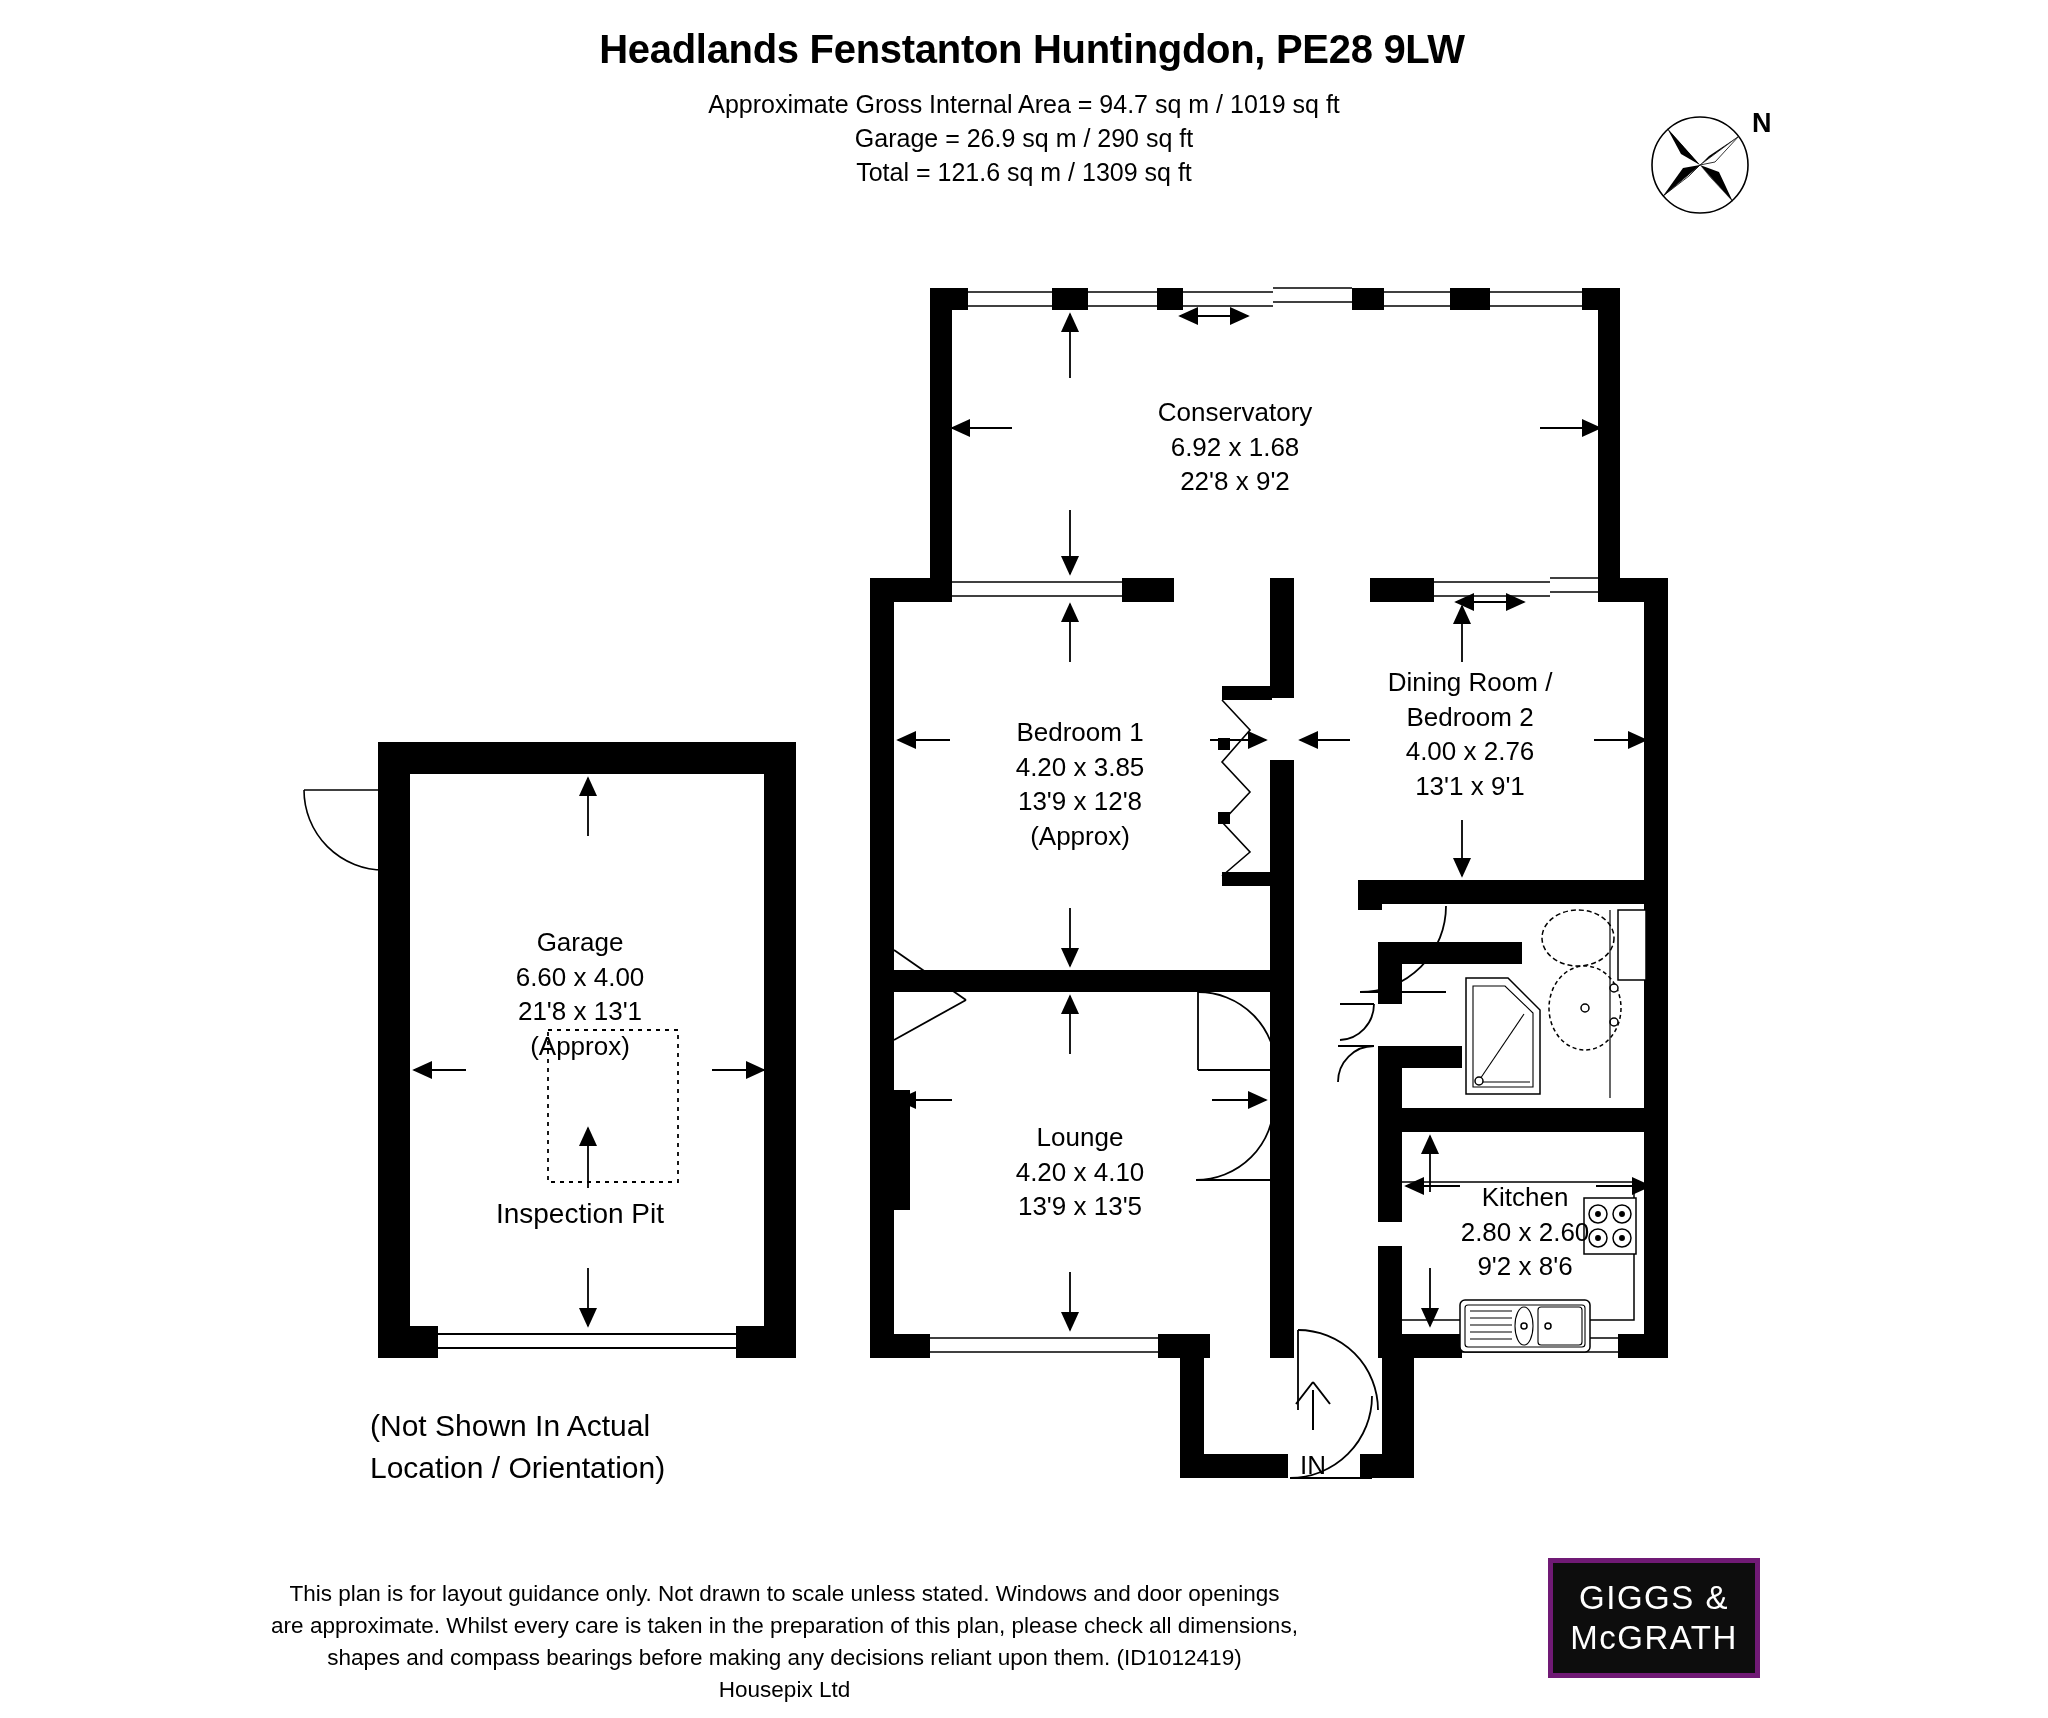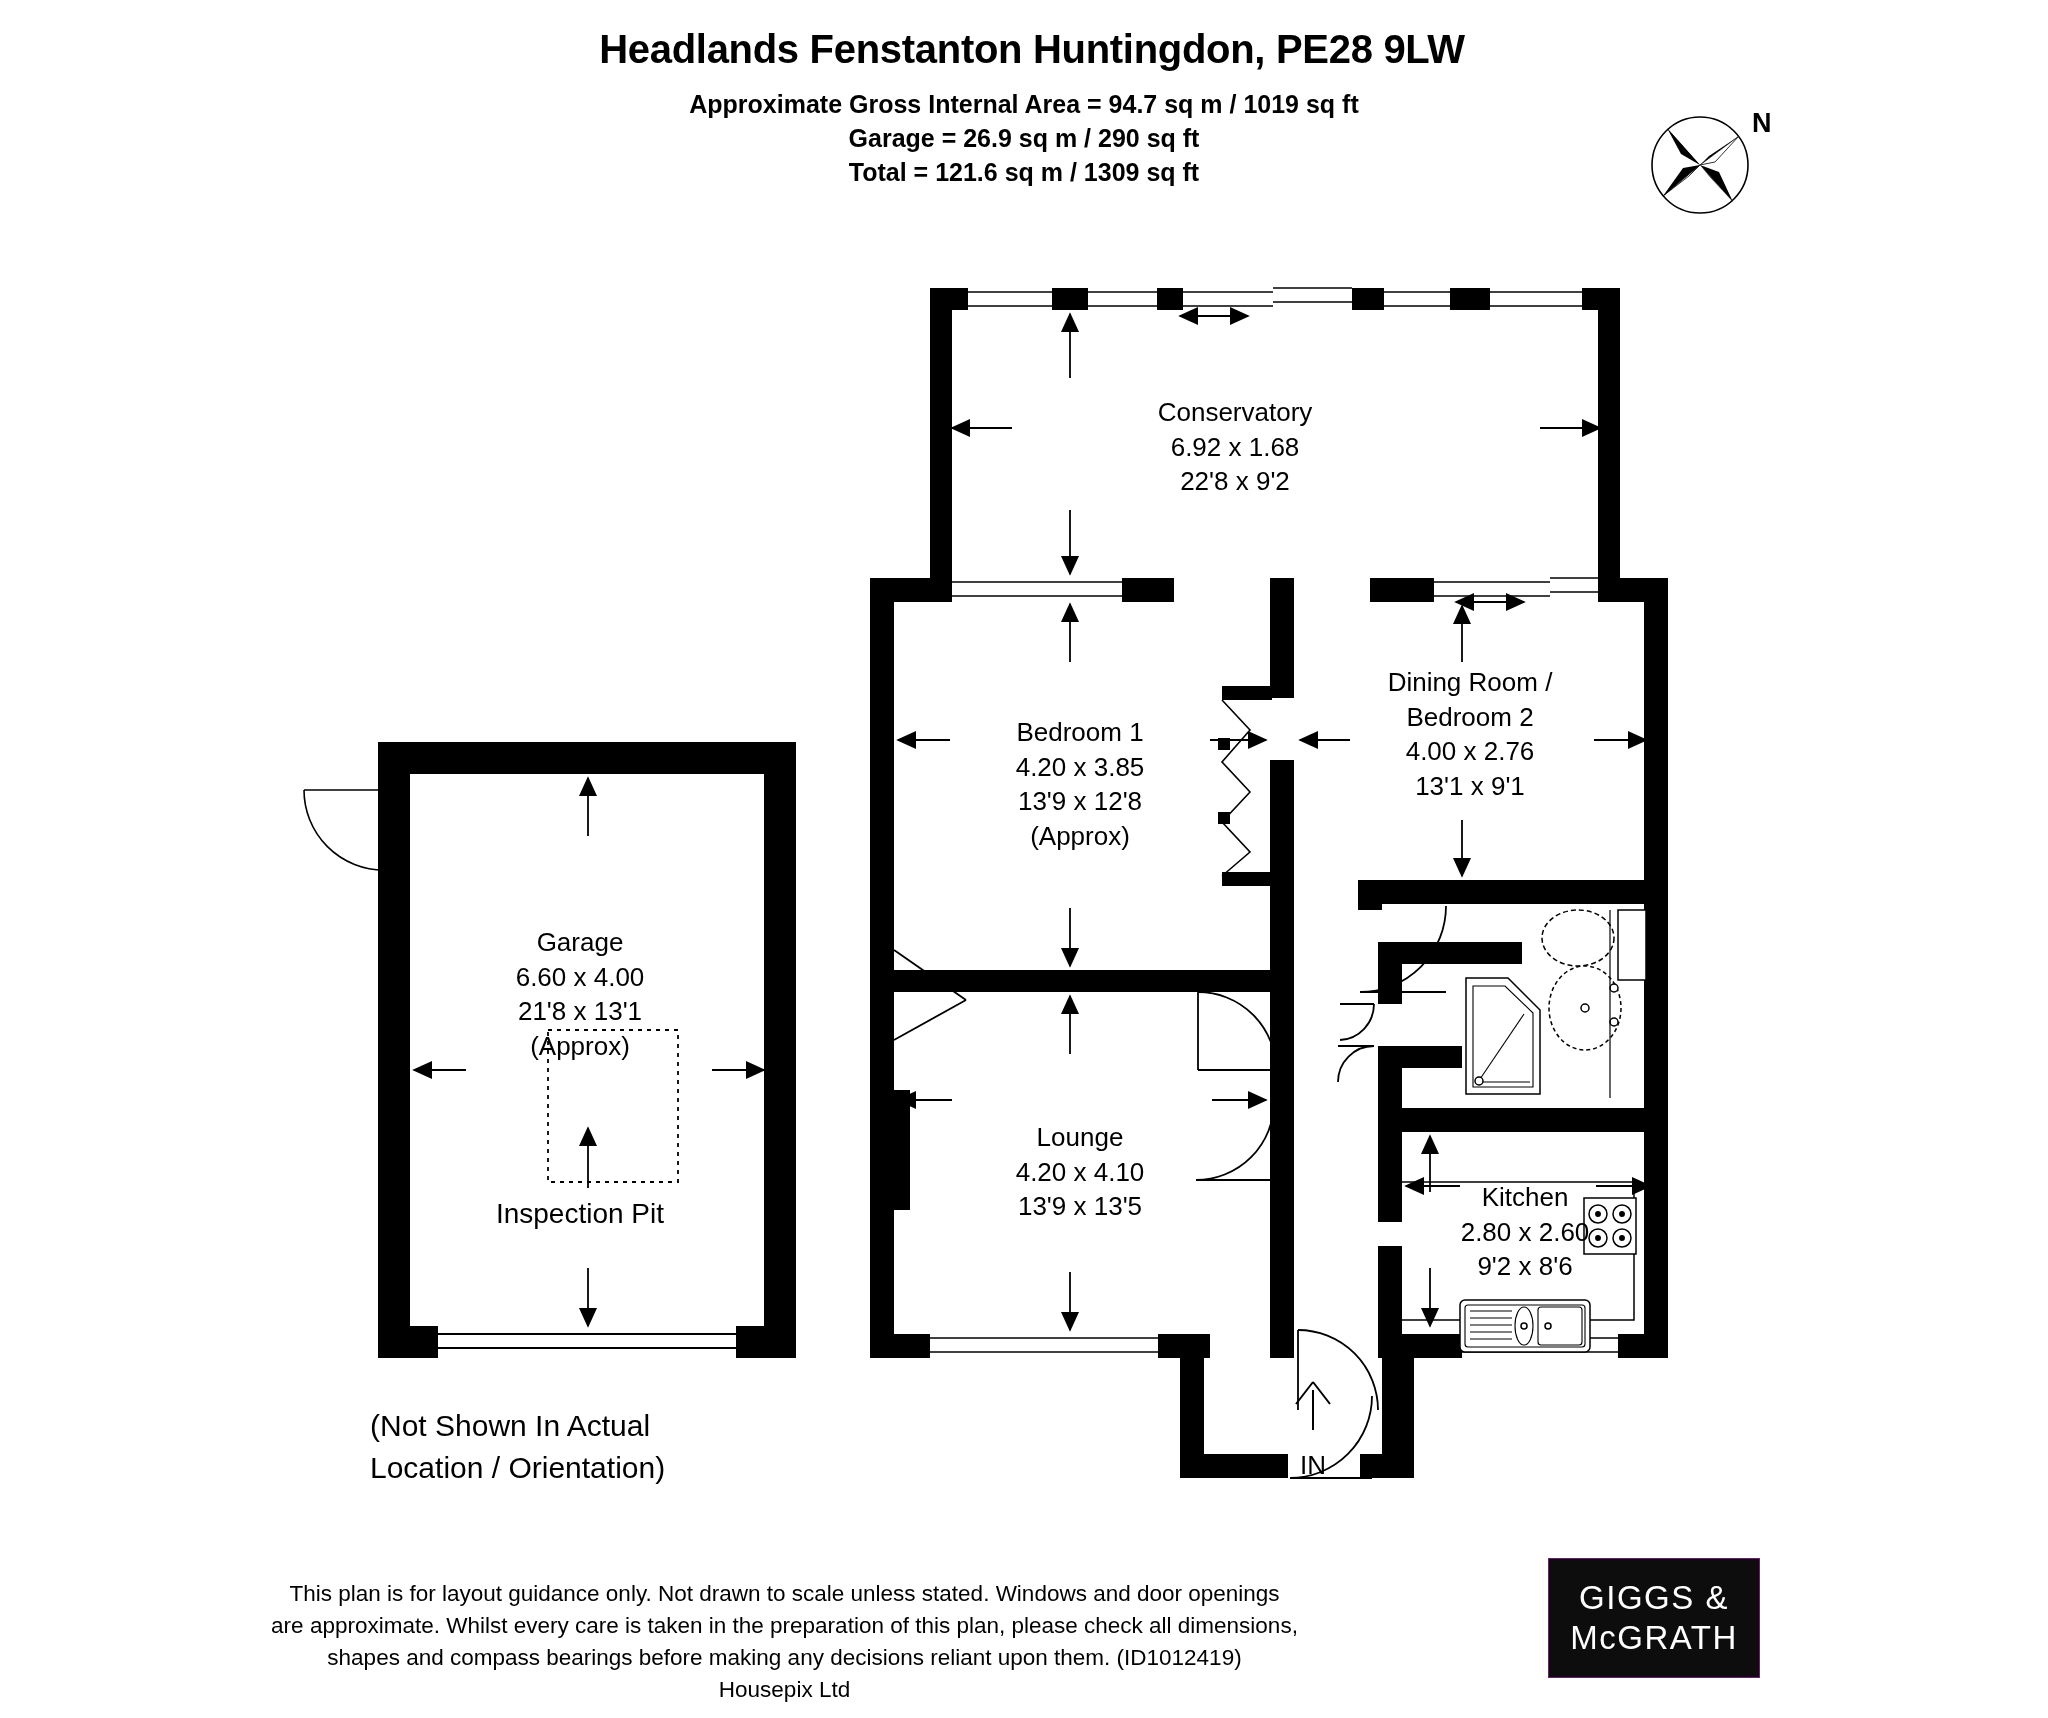--- a/index.html
+++ b/index.html
@@ -25,21 +25,21 @@
   #plan-title {
     font-size: 40px;
     font-weight: bold;
     letter-spacing: -0.3px;
     line-height: 1.15;
     margin: 0 0 16px 16px;
   }
   .area-line {
     font-size: 25px;
     line-height: 1.35;
-    font-weight: bold;
+    font-weight: normal;
   }
 
   
   #compass {
     position: absolute;
     left: 1645px; top: 110px;
     width: 110px; height: 110px;
   }
   #compass svg { display:block; }
   #compass-label {
@@ -105,21 +105,21 @@
     line-height: 1.42;
     padding-left: 89px;
   }
   #footer .fl { display: block; }
 
   #logo {
     position: absolute;
     left: 1548px; top: 1558px;
     width: 212px; height: 120px;
     background: #0d0d0d;
-    border: 1px solid #701a75;
+    border: 5px solid #701a75;
     display: flex;
     flex-direction: column;
     align-items: center;
     justify-content: center;
     color: #ffffff;
   }
   #logo .logo-line {
     font-size: 33px;
     font-weight: normal;
     letter-spacing: 1.5px;

